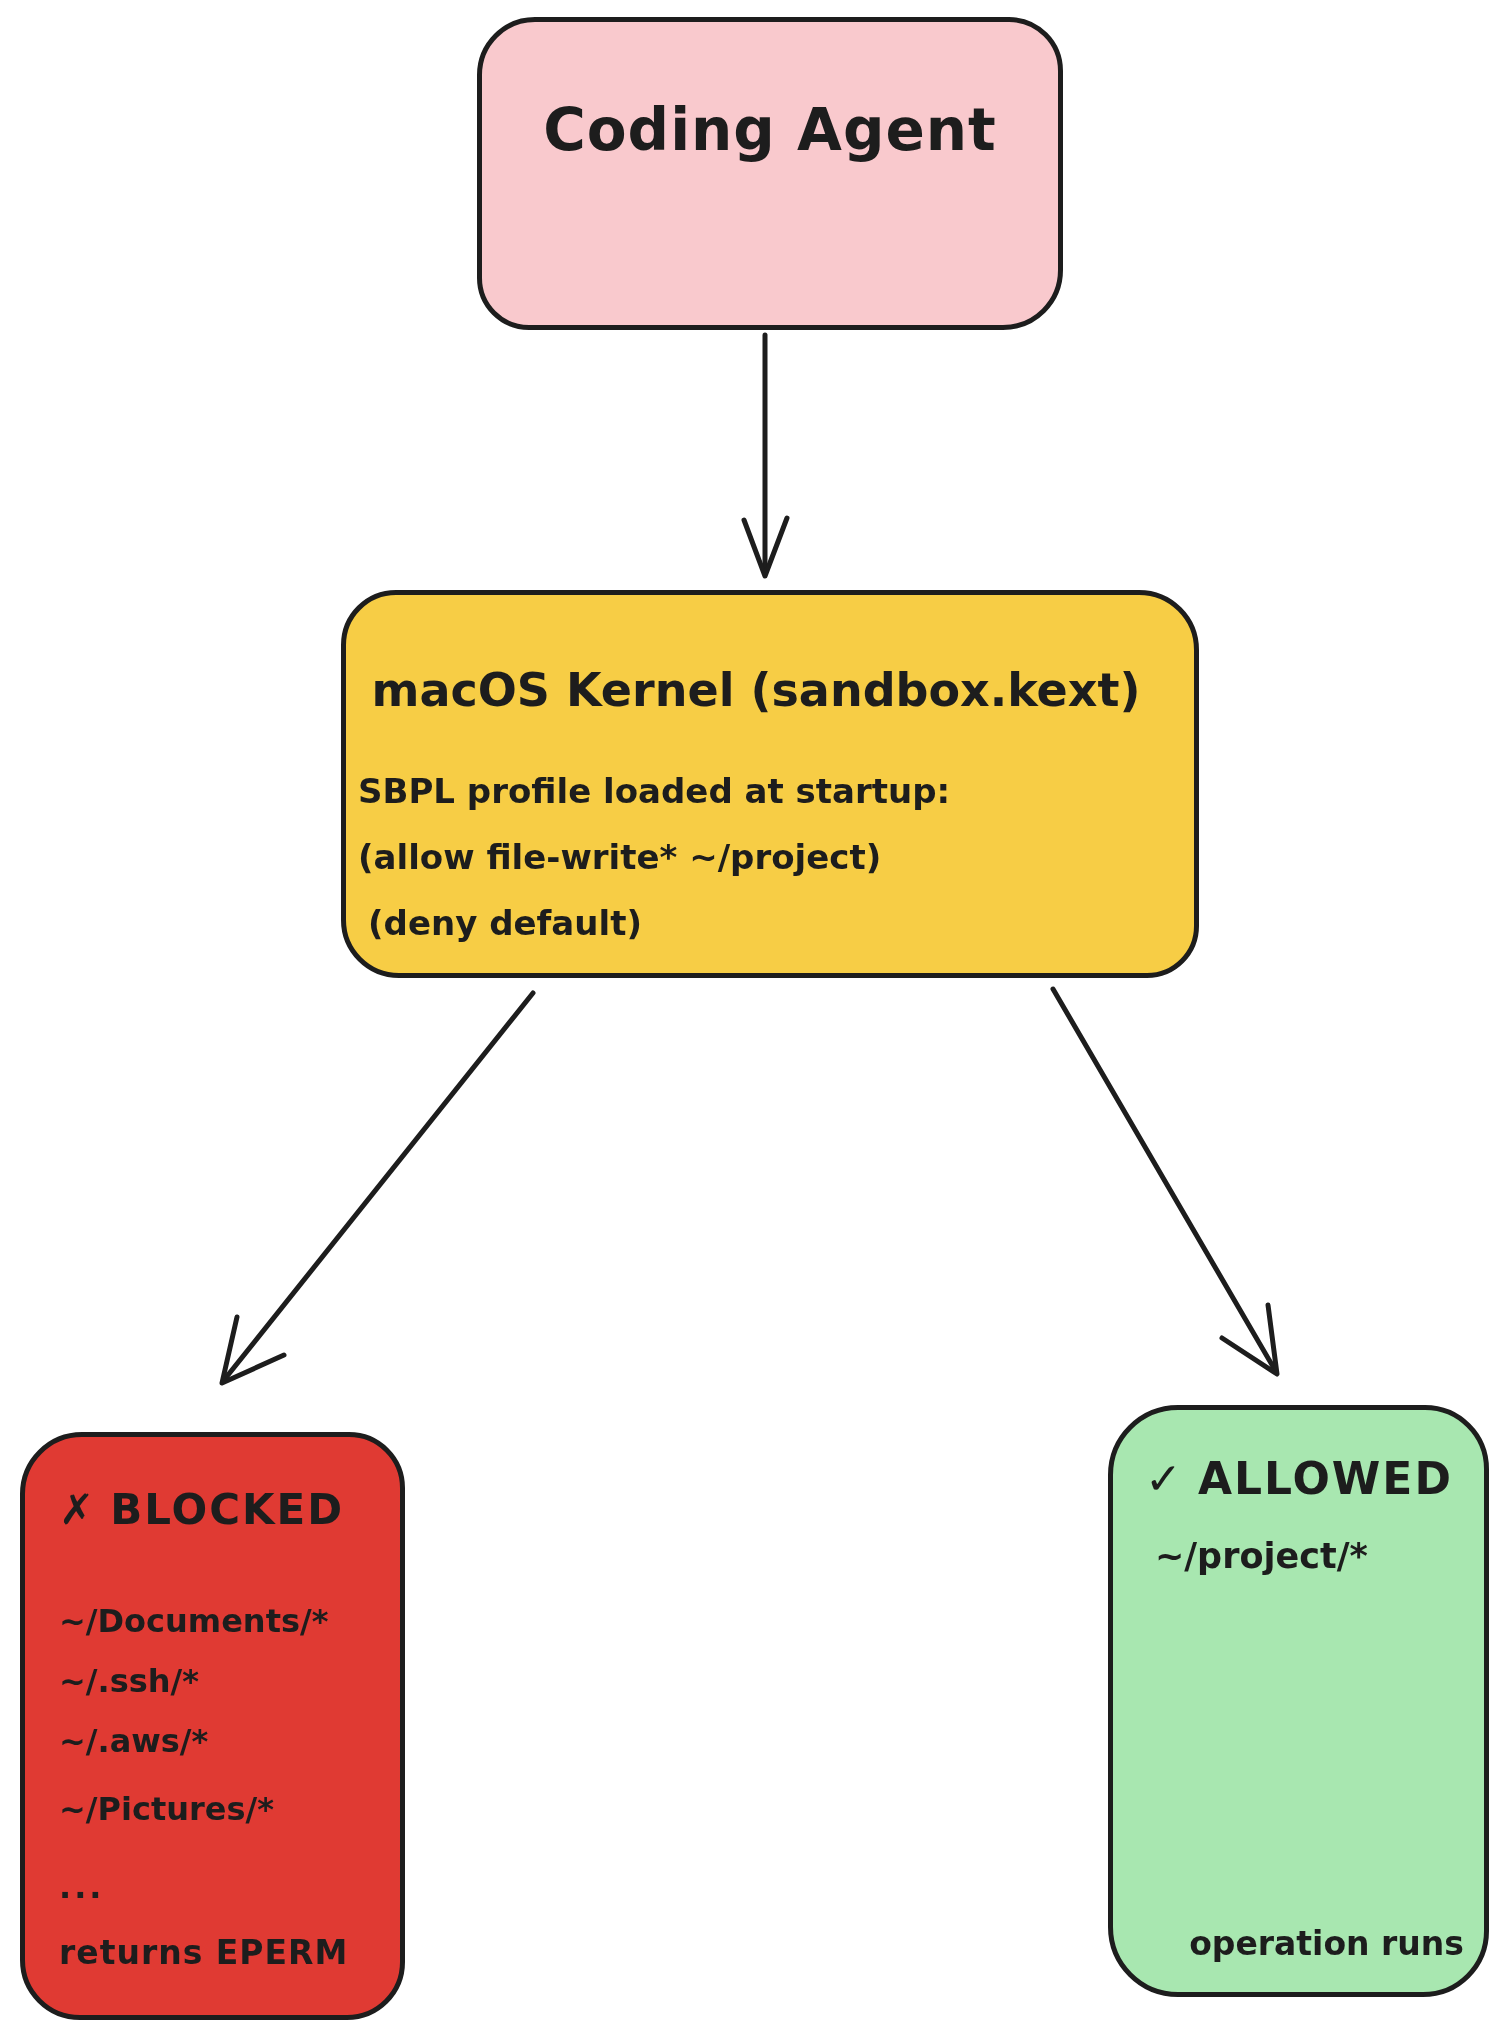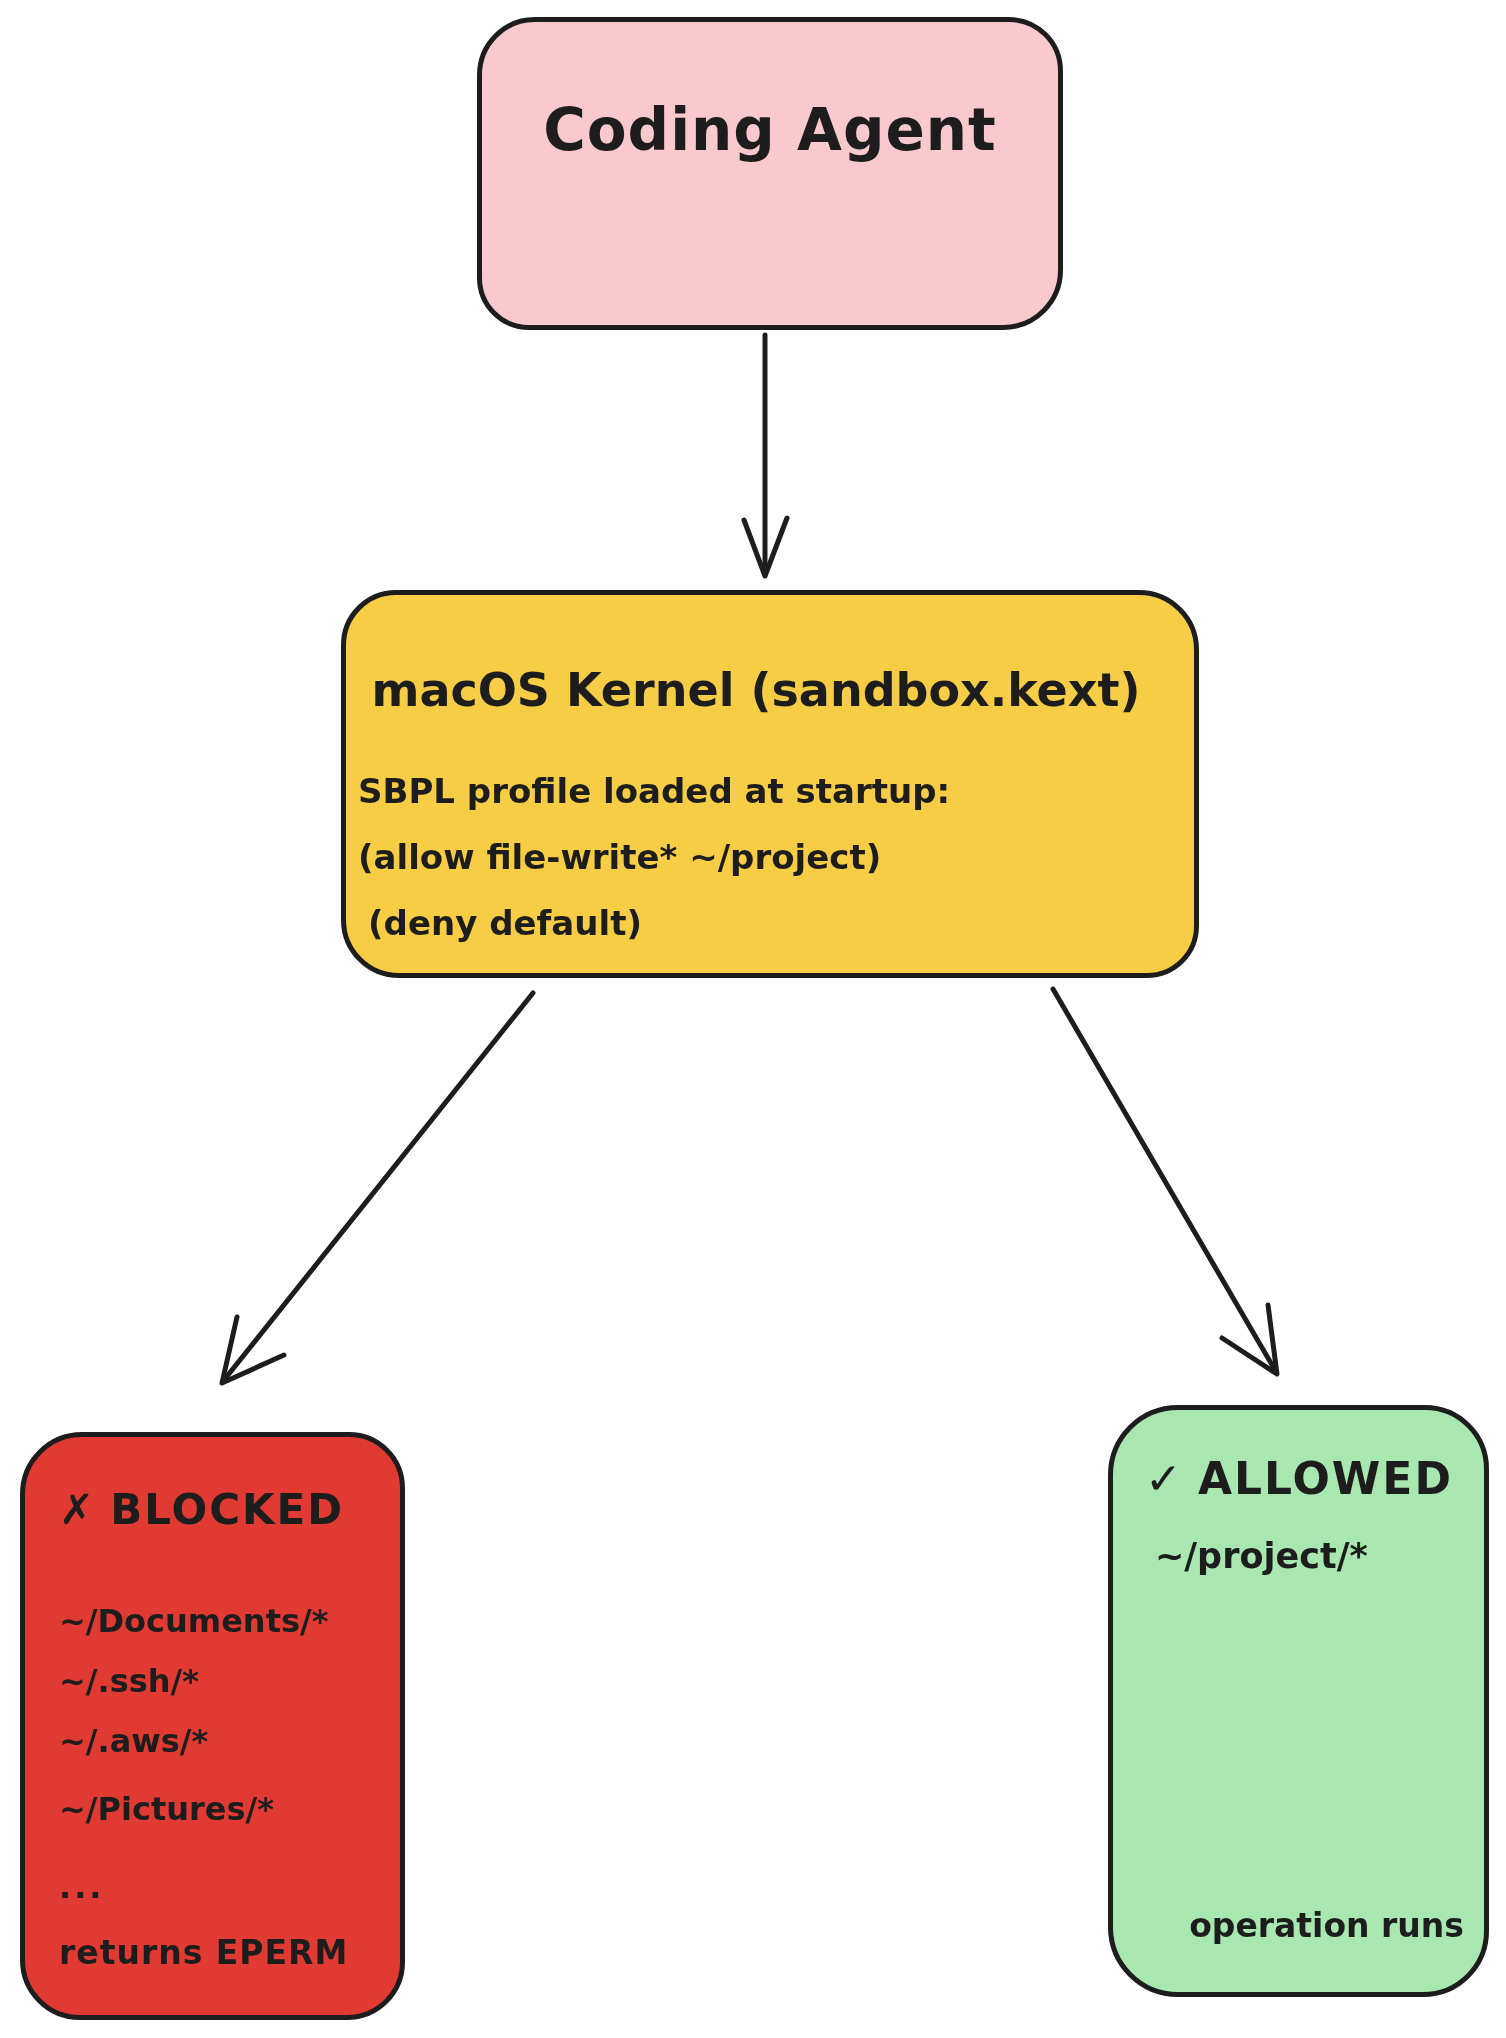--- a/index.html
+++ b/index.html
@@ -54,21 +54,21 @@
   .blocked-item { font-size: 32px; font-weight: 600; line-height: 44px; margin-top: 16px; }
   .blocked-item.gap-md { margin-top: 24px; }
   .blocked-item.gap-lg { margin-top: 34px; letter-spacing: 3px; }
   .flex-spacer { flex: 1 1 auto; }
   .blocked-footer { font-size: 33px; font-weight: 700; line-height: 40px; letter-spacing: 1px; }
 
   
   .node-allowed {
     left: 1108px; top: 1405px; width: 381px; height: 592px;
     border-radius: 70px 64px 66px 70px;
-    padding: 44px 20px 46px 32px;
+    padding: 44px 20px 28px 32px;
   }
   .allowed-header { font-size: 44px; }
   .allowed-item { font-size: 35px; font-weight: 600; line-height: 44px; margin-top: 30px; margin-left: 10px; }
   .allowed-footer { font-size: 33px; font-weight: 600; line-height: 40px; text-align: right; }
 </style>
 </head>
 <body>
 
 <div class="canvas">
 

